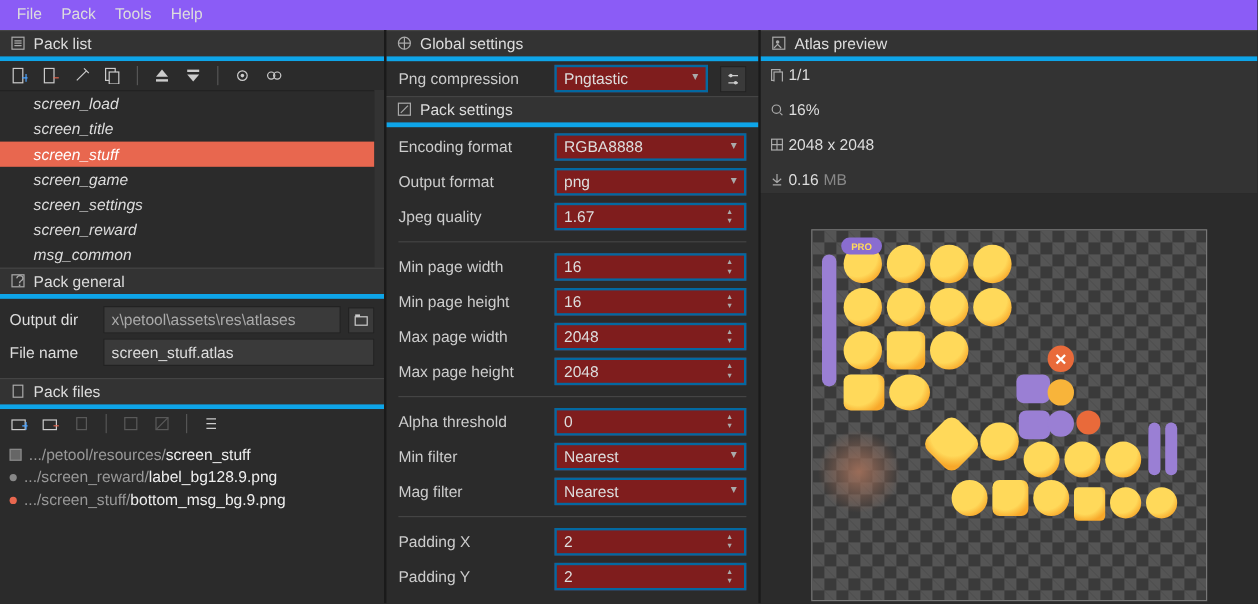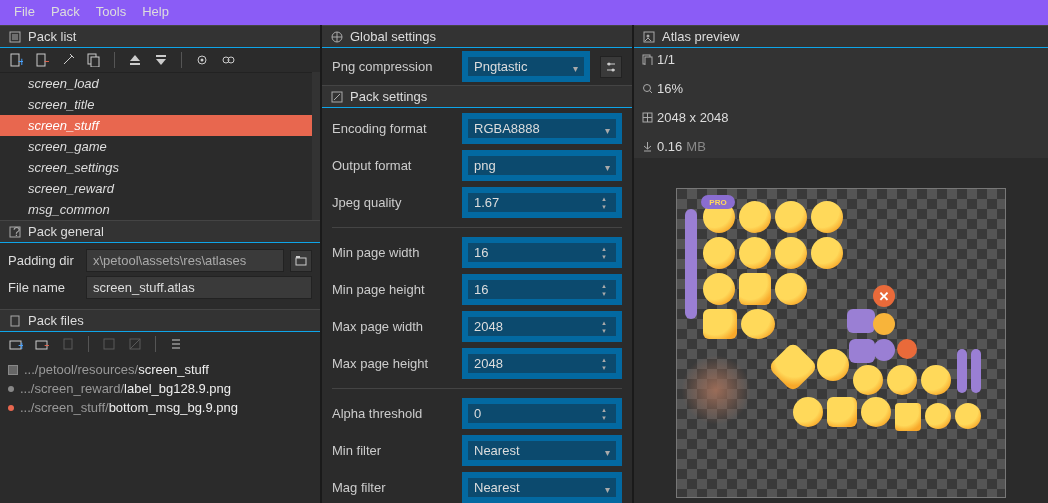--- a/index.html
+++ b/index.html
@@ -3,21 +3,21 @@
 <meta charset="utf-8">
 <style>
 * { margin:0; padding:0; box-sizing:border-box; font-family:"Segoe UI",Arial,sans-serif; font-size:13px; color:#ddd; }
 body { background:#2b2b2b; width:1048px; height:503px; overflow:hidden; display:flex; flex-direction:column; }
 .menubar { background:#8b5cf6; display:flex; gap:4px; padding:2px 8px 4px 8px; }
 .menubar span { padding:2px 6px; cursor:pointer; }
 .cols { display:flex; flex:1; overflow:hidden; }
 .col-left { width:322px; display:flex; flex-direction:column; border-right:2px solid #1a1a1a; }
 .col-mid { width:312px; display:flex; flex-direction:column; border-right:2px solid #1a1a1a; overflow:hidden;}
 .col-right { flex:1; display:flex; flex-direction:column; }
-.panel-hdr { background:#333; border-top:1px solid #444; border-bottom:1px solid #0ea5e9; padding:3px 8px; display:flex; align-items:center; gap:6px; }
+.panel-hdr { background:#333; border-top:1px solid #444; border-bottom:4px solid #0ea5e9; padding:3px 8px; display:flex; align-items:flex-start; gap:6px; }
 .panel-hdr .icon { width:14px; height:14px; display:flex; align-items:center; justify-content:center; }
 .toolbar { background:#2b2b2b; padding:4px 8px; display:flex; align-items:center; gap:10px; }
 .toolbar .sep { width:1px; height:16px; background:#555; margin:0 2px;}
 .tb-icon { width:16px; height:16px; display:flex; align-items:center; justify-content:center; cursor:pointer; }
 .list { background:#2b2b2b; border-top:1px solid #222; flex:0; }
 .list .item { padding:3px 28px; cursor:pointer; border-bottom:0;font-style:italic; }
 .list .item.selected { background:#e8674f; color:#fff; }
 .scroll-side { width:8px; background:#333;}
 .list-wrap { display:flex; }
 .list-inner { flex:1; }
@@ -31,21 +31,21 @@
 .files .dot{ width:6px; height:6px; border-radius:50%; }
 .files .dot-grey{ background:#888;}
 .files .dot-red { background:#e8674f;}
 .files .sq{ width:10px;height:10px;background:#666;border:1px solid #888;}
 .files .path{ color:#999;}
 .files .name{ color:#eee;}
 
 .settings { padding:2px 0; overflow:hidden;}
 .srow { display:flex; align-items:center; padding:3px 10px; gap:6px;}
 .srow label { width:124px; color:#ccc;}
-.srow .val { flex:1; background:#0c4a6e; border:6px solid #0369a1; padding:2px 6px; display:flex; align-items:flex-end; justify-content:space-between; color:#ddd;}
+.srow .val { flex:1; background:#7f1d1d; border:2px solid #0369a1; padding:2px 6px; display:flex; align-items:flex-start; justify-content:space-between; color:#ddd;}
 .srow .dd::after{ content:"▾"; font-size:10px; color:#aaa; margin-left:6px;}
 .srow .spin{ display:flex; flex-direction:column; gap:1px; margin-left:4px;}
 .srow .spin span{ width:12px;height:7px; font-size:7px; line-height:7px; text-align:center; color:#aaa;}
 .hr{ height:1px; background:#444; margin:6px 10px;}
 .slider-btn{ width:22px;height:22px; background:#3a3a3a; border:1px solid #222; display:flex; align-items:center; justify-content:center; cursor:pointer; margin-left:4px;}
 
 .preview-bar{ background:#333; padding:4px 8px; display:flex; justify-content:flex-end; gap:14px; font-size:12px;flex-direction:column;}
 .preview-bar .stat{ display:flex; align-items:center; gap:4px; color:#ccc;}
 .preview-bar .stat .unit{ color:#888;}
 .preview-area{ flex:1; background:#2b2b2b; padding:30px 20px; display:flex; align-items:flex-start; justify-content:center;}
@@ -153,21 +153,21 @@
       <span class="icon">
           <svg width="12" height="12">
             <rect x="1" y="1" width="10" height="10" fill="none" stroke="#aaa"></rect>
             <text x="4" y="10" font-size="9" fill="#aaa">?</text>
           </svg>
         </span>
       <span>Pack general</span>
     </div>
     <div class="form">
       <div class="frow">
-        <label style="min-width:72px">Padding dir</label>
+        <label style="min-width:72px">Output dir</label>
         <div class="input">x\petool\assets\res\atlases</div>
         <div class="btn-sq">
             <svg width="12" height="12">
               <rect x="1" y="3" width="10" height="7" fill="none" stroke="#ccc"></rect>
               <rect x="1" y="1" width="4" height="2" fill="#ccc"></rect>
             </svg>
           </div>
       </div>
       <div class="frow">
         <label style="min-width:72px">File name</label>

